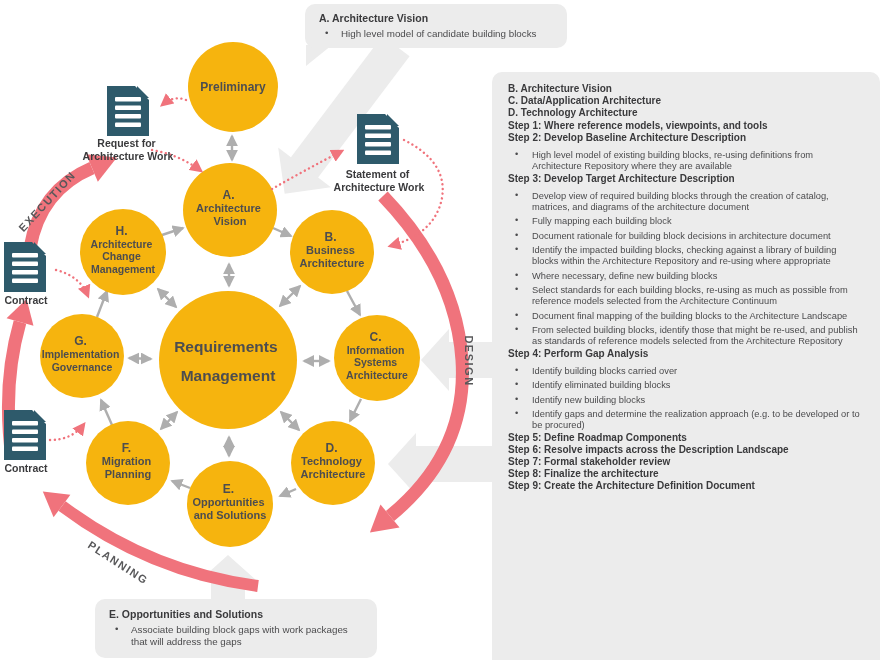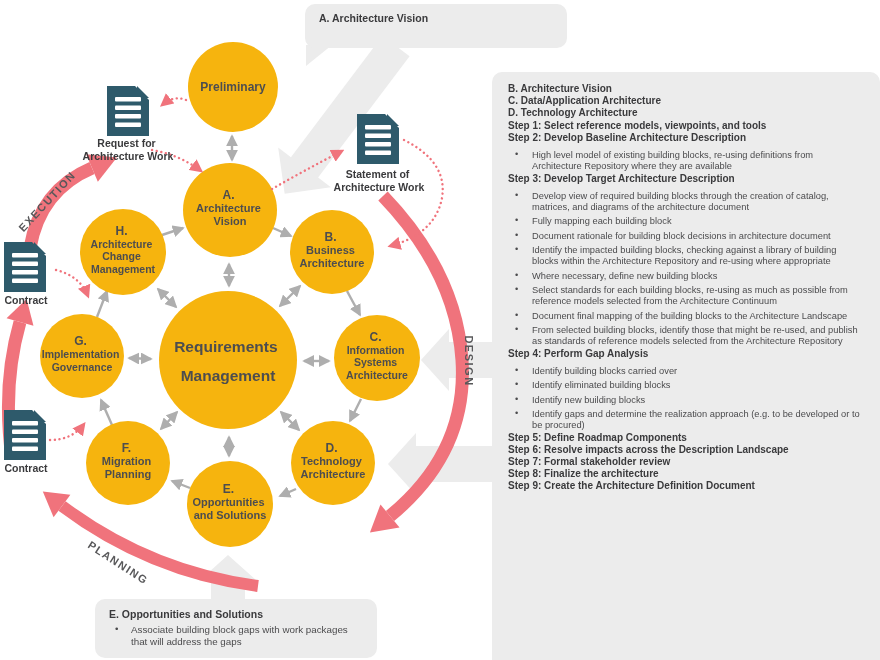--- a/index.html
+++ b/index.html
@@ -236,27 +236,28 @@
             <rect x="8" y="28" width="26" height="4.5" rx="1"></rect>
             <rect x="8" y="36.5" width="26" height="4.5" rx="1"></rect>
           </g>
     </g>
     <text class="doc-label" text-anchor="middle" x="26" y="472">Contract</text>
   </g>
 </svg>
 
   <div class="callout callout-top">
     <div class="ct">A. Architecture Vision</div>
+    <div class="cb">High level model of candidate building blocks</div>
   </div>
 
   <div class="callout panel">
     <div class="ph">B. Architecture Vision</div>
     <div class="ph">C. Data/Application Architecture</div>
     <div class="ph">D. Technology Architecture</div>
-    <div class="ph">Step 1: Select reference models, viewpoints, and tools</div>
+    <div class="ph">Step 1: Where reference models, viewpoints, and tools</div>
     <div class="ph">Step 2: Develop Baseline Architecture Description</div>
     <div class="pb first">High level model of existing building blocks, re-using definitions from Architecture Repository where they are available</div>
     <div class="ph">Step 3: Develop Target Architecture Description</div>
     <div class="pb first">Develop view of required building blocks through the creation of catalog, matrices, and diagrams of the architecture document</div>
     <div class="pb">Fully mapping each building block</div>
     <div class="pb">Document rationale for building block decisions in architecture document</div>
     <div class="pb">Identify the impacted building blocks, checking against a library of building blocks within the Architecture Repository and re-using where appropriate</div>
     <div class="pb">Where necessary, define new building blocks</div>
     <div class="pb">Select standards for each building blocks, re-using as much as possible from reference models selected from the Architecture Continuum</div>
     <div class="pb">Document final mapping of the building blocks to the Architecture Landscape</div>

